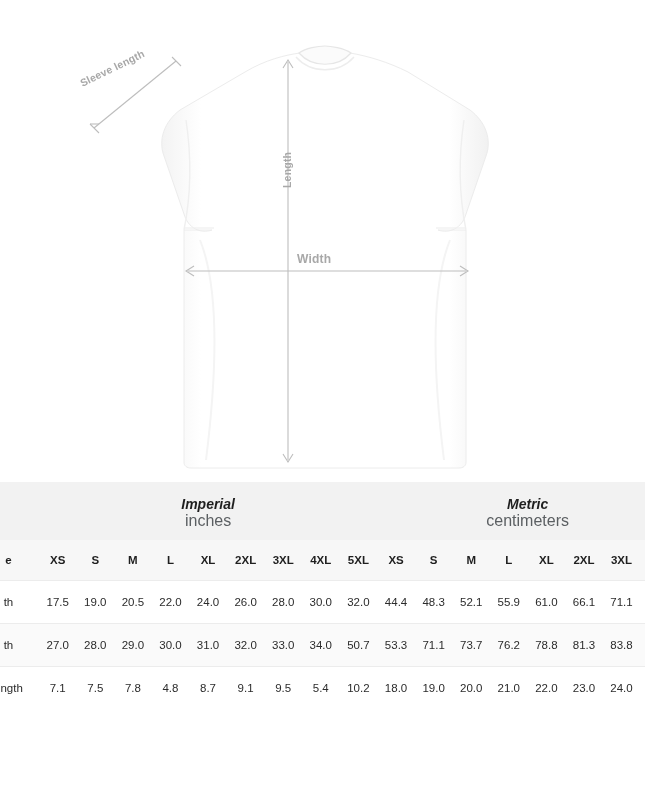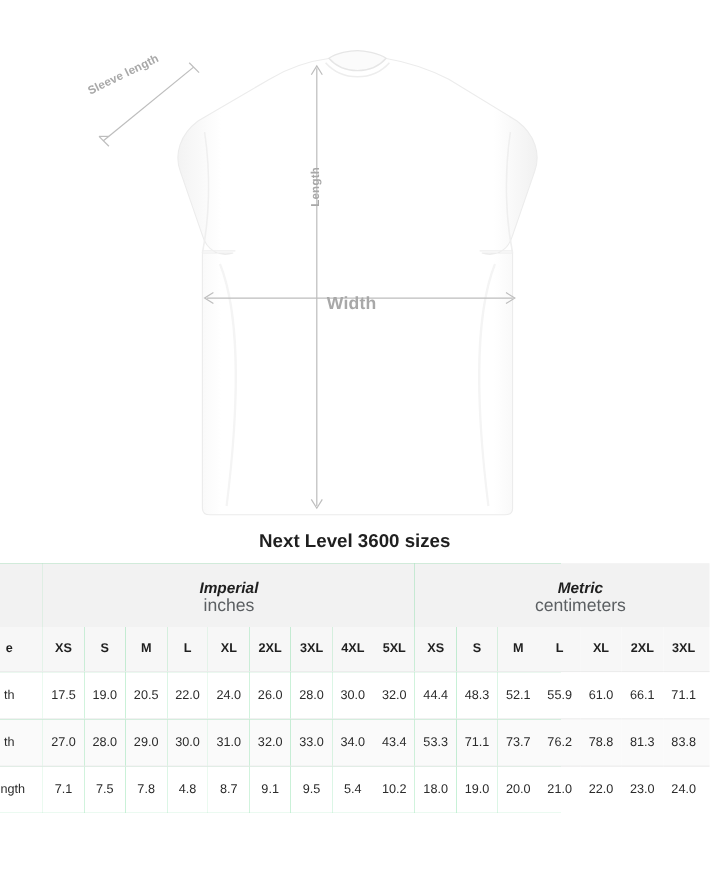--- a/index.html
+++ b/index.html
@@ -50,22 +50,22 @@
   }
   .label-length {
     left: 281px;
     top: 188px;
     transform: rotate(-90deg);
     transform-origin: left top;
     font-size: 10.5px;
   }
   .label-width {
     left: 297px;
-    top: 268px;
-    font-size: 16px;
+    top: 252px;
+    font-size: 12px;
   }
 
   
   .title-block {
     text-align: center;
     padding-top: 12px;
   }
   .chart-title {
     font-size: 17px;
     font-weight: bold;
@@ -216,21 +216,20 @@
       </g>
     </svg>
 
     <span class="measure-label label-sleeve">Sleeve length</span>
     <span class="measure-label label-length">Length</span>
     <span class="measure-label label-width">Width</span>
   </div>
 </div>
 
 <div class="title-block">
-  <h2 class="chart-title">Next Level 3600 sizes</h2>
 </div>
 
 <div class="table-area">
   <table class="size-table">
     <colgroup>
       <col class="c-label">
       <col class="c-val">
         <col class="c-val">
         <col class="c-val">
         <col class="c-val">
@@ -306,21 +305,21 @@
       <tr class="data-row alt">
         <td class="row-label">th</td>
         <td>27.0</td>
         <td>28.0</td>
         <td>29.0</td>
         <td>30.0</td>
         <td>31.0</td>
         <td>32.0</td>
         <td>33.0</td>
         <td>34.0</td>
-        <td>43.4</td>
+        <td>50.7</td>
         <td>53.3</td>
         <td>71.1</td>
         <td>73.7</td>
         <td>76.2</td>
         <td>78.8</td>
         <td>81.3</td>
         <td>83.8</td>
         <td>86</td>
       </tr>
 

